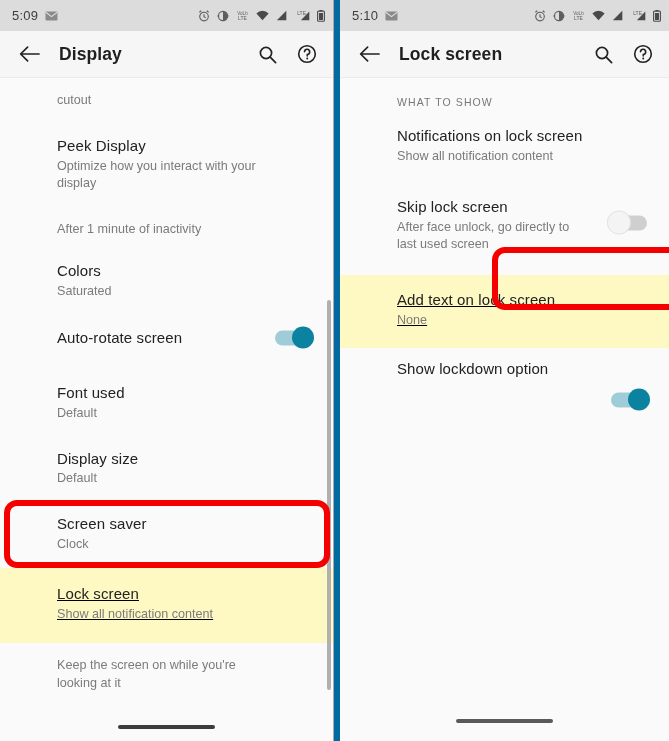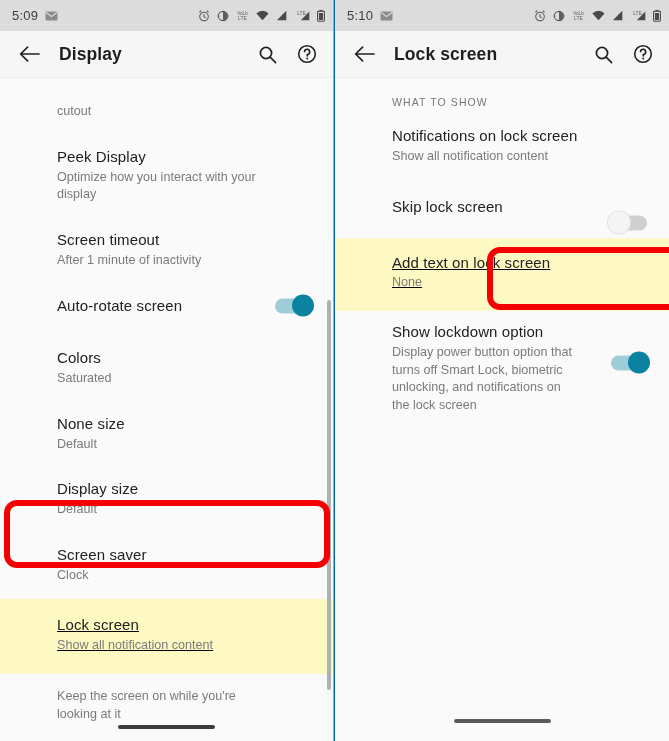--- a/index.html
+++ b/index.html
@@ -12,21 +12,21 @@
   .screens { display: flex; width: 669px; height: 741px; }
 
   .panel {
     position: relative;
     width: 334px;
     height: 741px;
     background: #fafafa;
     overflow: hidden;
     border-right: 1px solid #a9a9a9;
   }
-  .panel.right { width: 335px; border-right: none; border-left: 1px solid #0369a1; }
+  .panel.right { width: 335px; border-right: none; border-left: 6px solid #0369a1; }
 
   
   .statusbar {
     height: 31px;
     background: #dcdcdc;
     display: flex;
     align-items: center;
     padding: 0 8px 0 12px;
     font-size: 12.5px;
     color: #4a4a4a;
@@ -71,21 +71,21 @@
     letter-spacing: .1px;
   }
   .row .s {
     font-size: 12.6px;
     color: #7b7b7b;
     line-height: 1.4;
     margin-top: 2px;
     padding-right: 40px;
   }
   .row.has-toggle .s { padding-right: 72px; }
-  .row.partial .s { margin-top: 16px; }
+  .row.partial .s { margin-top: 5px; }
   .row.selected { background: #fef9c3; text-decoration: underline; }
 
   
   .toggle {
     position: absolute;
     right: 22px;
     top: 50%;
     transform: translateY(-50%);
     width: 36px; height: 15px;
     border-radius: 8px;
@@ -236,38 +236,37 @@
       <div class="row partial">
         <div class="s">cutout</div>
       </div>
 
       <div class="row" style="padding-top:17px;">
         <div class="t">Peek Display</div>
         <div class="s">Optimize how you interact with your display</div>
       </div>
 
       <div class="row" style="padding-top:17px;">
-        <div class="t">Screen timeout</div>
         <div class="s">After 1 minute of inactivity</div>
+      </div>
+
+      <div class="row" style="padding-top:14px;">
+        <div class="t">Colors</div>
+        <div class="s">Saturated</div>
       </div>
 
       <div class="row has-toggle" style="padding-top:18px;padding-bottom:18px;">
         <div class="t">Auto-rotate screen</div>
         <div class="toggle on">
             <div class="knob"></div>
           </div>
       </div>
 
-      <div class="row" style="padding-top:14px;">
-        <div class="t">Colors</div>
-        <div class="s">Saturated</div>
-      </div>
-
       <div class="row" style="padding-top:17px;">
-        <div class="t">None size</div>
+        <div class="t">Font used</div>
         <div class="s">Default</div>
       </div>
 
       <div class="row" style="padding-top:17px;">
         <div class="t">Display size</div>
         <div class="s">Default</div>
       </div>
 
       <div class="row" style="padding-top:17px;padding-bottom:14px;">
         <div class="t">Screen saver</div>
@@ -385,33 +384,33 @@
 
       <div class="section-head">WHAT TO SHOW</div>
 
       <div class="row" style="padding-top:9px;">
         <div class="t">Notifications on lock screen</div>
         <div class="s">Show all notification content</div>
       </div>
 
       <div class="row has-toggle" style="padding-top:22px;">
         <div class="t">Skip lock screen</div>
+        <div class="s" style="padding-right:75px;">After face unlock, go directly to last used screen</div>
         <div class="toggle off" style="top:48px;">
             <div class="knob"></div>
           </div>
       </div>
 
       <div class="row selected" style="margin-top:12px;padding-top:15px;padding-bottom:19px;">
         <div class="t">Add text on lock screen</div>
         <div class="s">None</div>
       </div>
 
       <div class="row has-toggle" style="padding-top:11px;">
         <div class="t">Show lockdown option</div>
-        <div class="s" style="padding-right:78px;">Display power button option that turns off Smart Lock, biometric unlocking, and notifications on the lock screen</div>
         <div class="toggle on" style="top:52px;">
             <div class="knob"></div>
           </div>
       </div>
 
       <div class="navbar">
         <div class="handle"></div>
       </div>
     </div>
 

